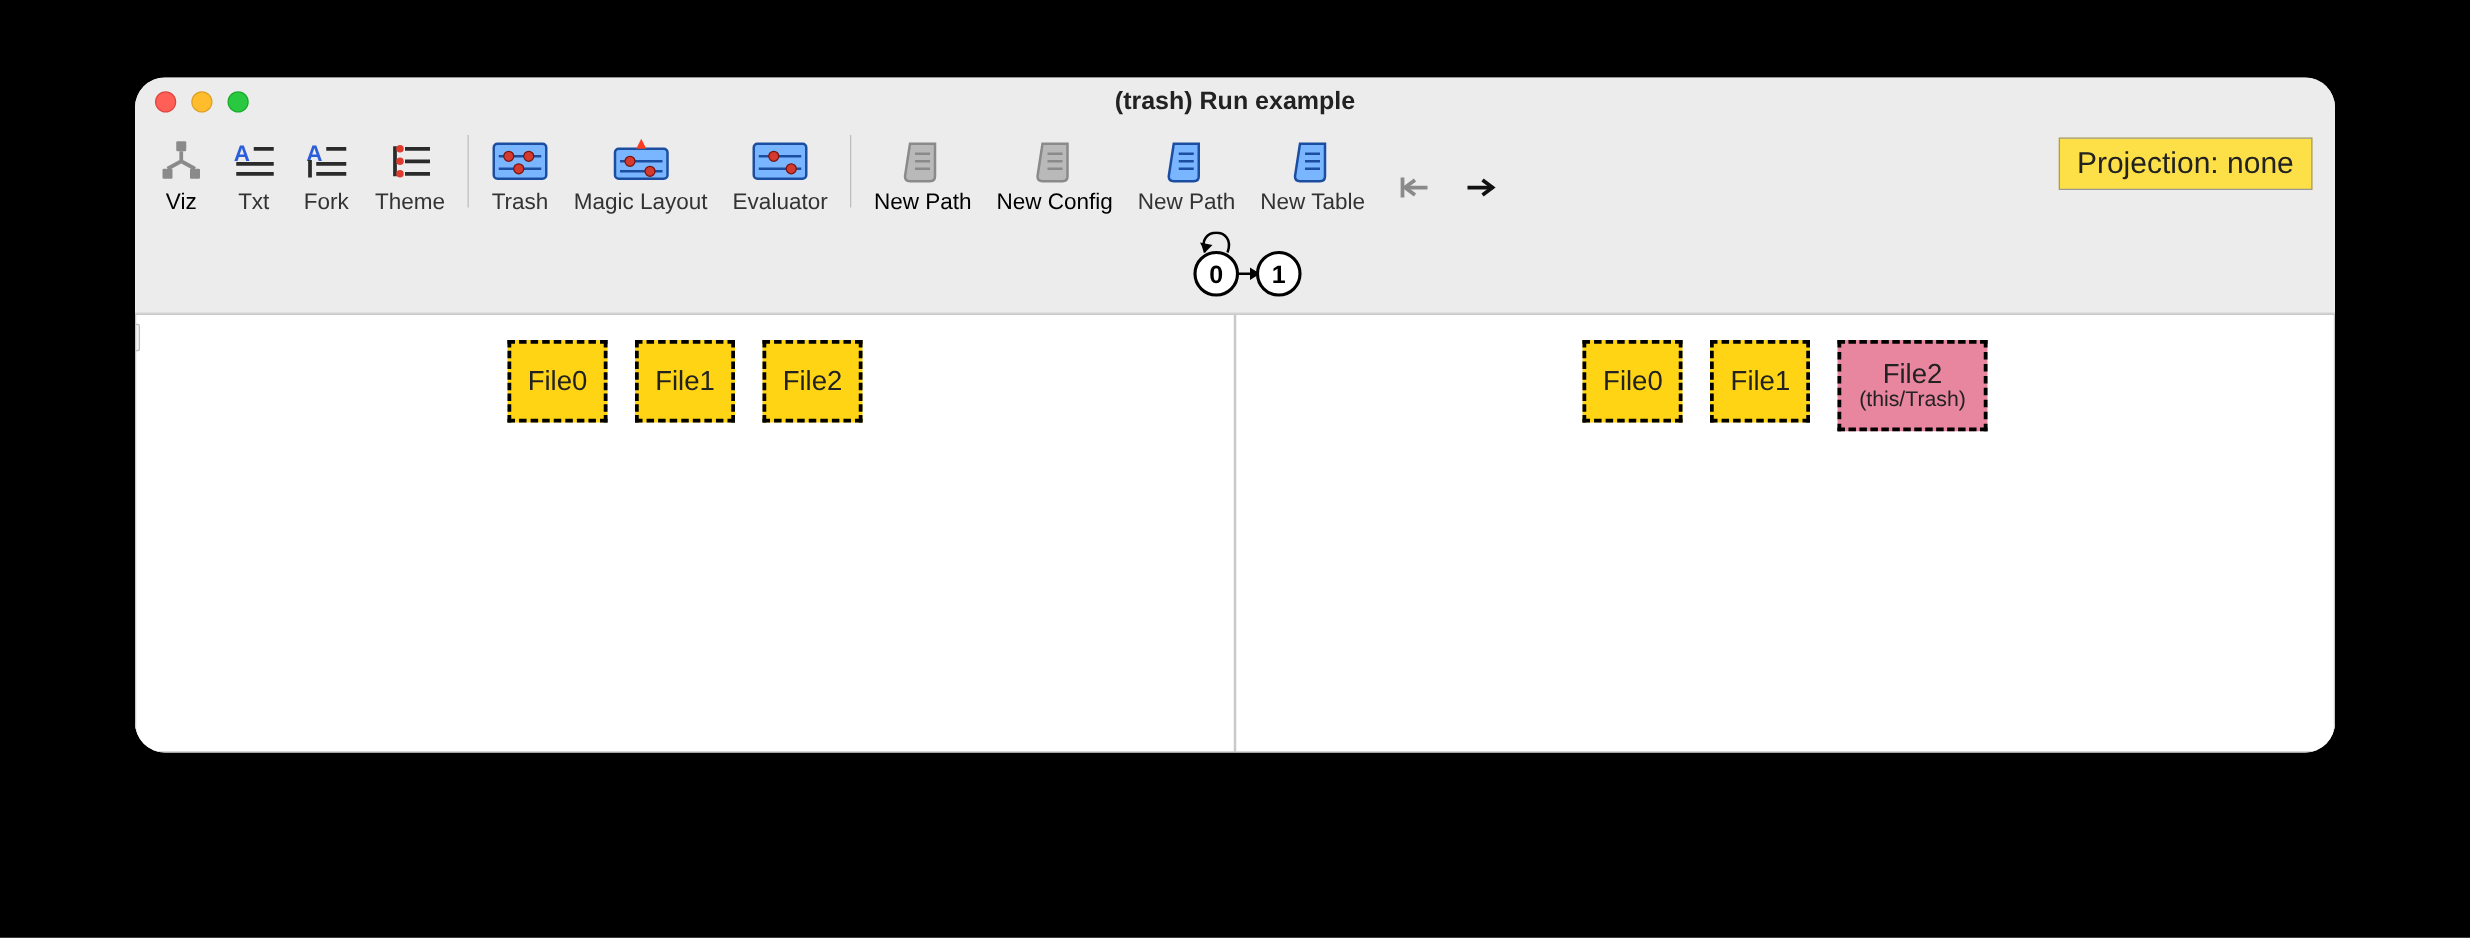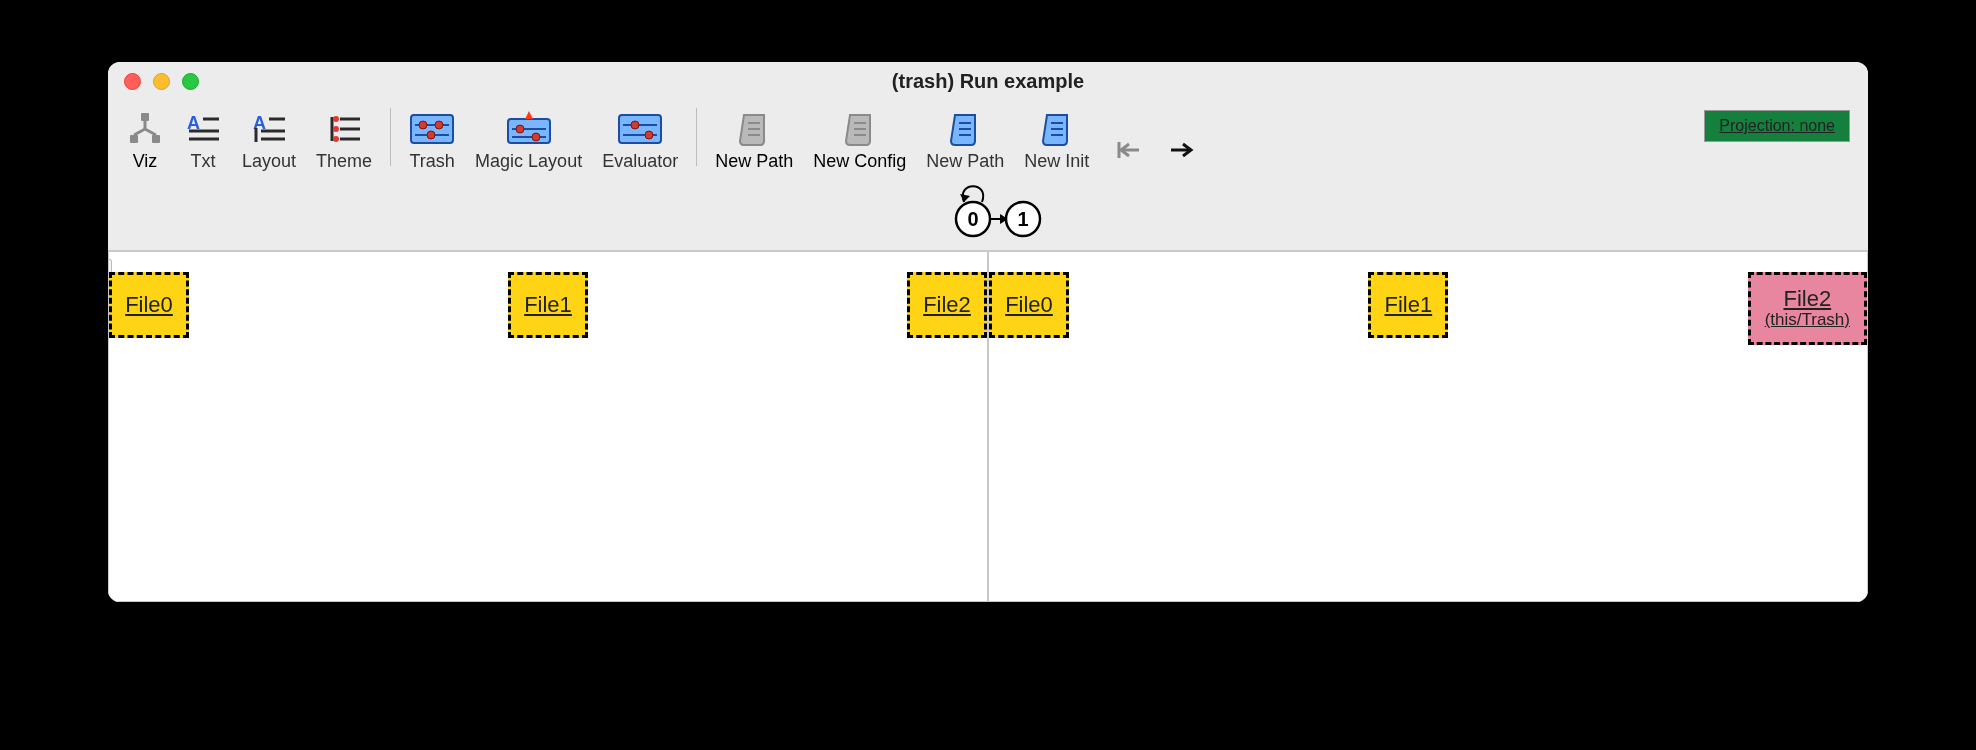--- a/index.html
+++ b/index.html
@@ -9,21 +9,21 @@
     background: #000;
     font-family: "Helvetica Neue", Arial, sans-serif;
     font-size: 18px;
     color: #222;
   }
   .window {
     position: absolute;
     left: 108px; top: 62px;
     width: 1760px; height: 540px;
     background: #ececec;
-    border-radius: 12px;
+    border-radius: 24px;
     box-shadow: 0 30px 60px rgba(0,0,0,0.55), 0 0 0 1px rgba(0,0,0,0.25);
     overflow: hidden;
     display: flex;
     flex-direction: column;
   }
   .titlebar {
     height: 38px;
     display: flex;
     align-items: center;
     position: relative;
@@ -83,25 +83,24 @@
   .tb-btn .icon {
     height: 40px;
     display:flex; align-items:center; justify-content:center;
   }
   .tb-btn .lbl { margin-top: 2px; white-space: nowrap; }
 
   .projection {
     position: absolute;
     right: 18px; top: 10px;
     border: 1px solid #999;
-    background: #15803d;
+    background: #fde047;
     padding: 6px 14px;
-    font-size: 16px;
+    font-size: 24px;
     cursor: pointer;
-    text-decoration: underline;
   }
 
   .trace {
     height: 70px;
     background:#ececec;
     display:flex; align-items:center; justify-content:center;
     flex: 0 0 auto;
   }
 
   .content {
@@ -123,23 +122,23 @@
     flex: 1 1 50%;
     border: 1px solid #c9c9c9;
     margin: 0 0 0 0;
     position: relative;
   }
   .pane + .pane { border-left-width: 1px; }
   .pane-inner {
     position:absolute; inset:0;
     padding-top: 20px;
     display:flex;
-    justify-content:space-between;
+    justify-content:center;
     align-items: flex-start;
-    text-decoration: underline;
+    gap: 22px;
   }
   .node {
     border: 3px dashed #000;
     background: #ffd414;
     font-size: 22px;
     font-weight: 500;
     padding: 18px 12px;
     min-width: 80px;
     text-align:center;
     cursor: pointer;
@@ -202,21 +201,21 @@
           <svg class="ico" viewBox="0 0 36 36">
               <text x="2" y="18" font-size="18" font-weight="700" fill="#2b5fd9">A</text>
               <g stroke="#2b2b2b" stroke-width="3">
                 <line x1="18" y1="8" x2="34" y2="8"></line>
                 <line x1="10" y1="20" x2="34" y2="20"></line>
                 <line x1="10" y1="28" x2="34" y2="28"></line>
                 <line x1="5" y1="17" x2="5" y2="31"></line>
               </g>
             </svg>
         </span>
-        <span class="lbl">Layout</span>
+        <span class="lbl">Fork</span>
       </div>
       <div class="tb-btn">
         <span class="icon">
           <svg class="ico" viewBox="0 0 36 36">
               <g stroke="#2b2b2b" stroke-width="3">
                 <line x1="6" y1="6" x2="6" y2="30"></line>
                 <line x1="14" y1="8" x2="34" y2="8"></line>
                 <line x1="14" y1="18" x2="34" y2="18"></line>
                 <line x1="14" y1="28" x2="34" y2="28"></line>
               </g>
@@ -332,21 +331,21 @@
         <span class="icon">
           <svg class="ico" viewBox="0 0 36 36">
               <path d="M8 4 h20 v26 q0 4 -4 4 h-16 q-4 0 -4 -4 z" fill="#7ab6ff" stroke="#1b4ea0" stroke-width="2"></path>
               <g stroke="#1b4ea0" stroke-width="2">
                 <line x1="12" y1="12" x2="24" y2="12"></line>
                 <line x1="12" y1="18" x2="24" y2="18"></line>
                 <line x1="12" y1="24" x2="24" y2="24"></line>
               </g>
             </svg>
         </span>
-        <span class="lbl">New Init</span>
+        <span class="lbl">New Table</span>
       </div>
       <div class="tb-btn disabled" style="min-width:40px">
         <span class="icon">
           <svg class="ico" viewBox="0 0 36 36">
               <g stroke="#8a8a8a" stroke-width="3" fill="none">
                 <line x1="10" y1="10" x2="10" y2="26"></line>
                 <line x1="12" y1="18" x2="30" y2="18"></line>
                 <polyline points="20,12 12,18 20,24"></polyline>
               </g>
             </svg>

